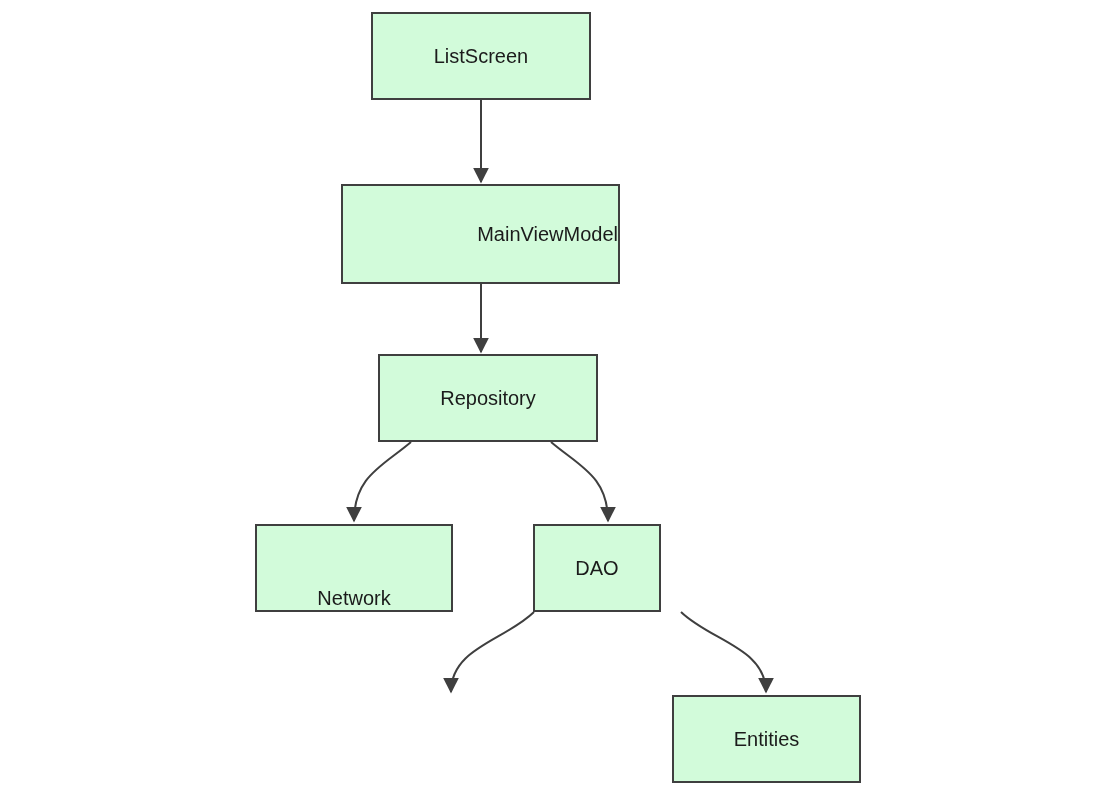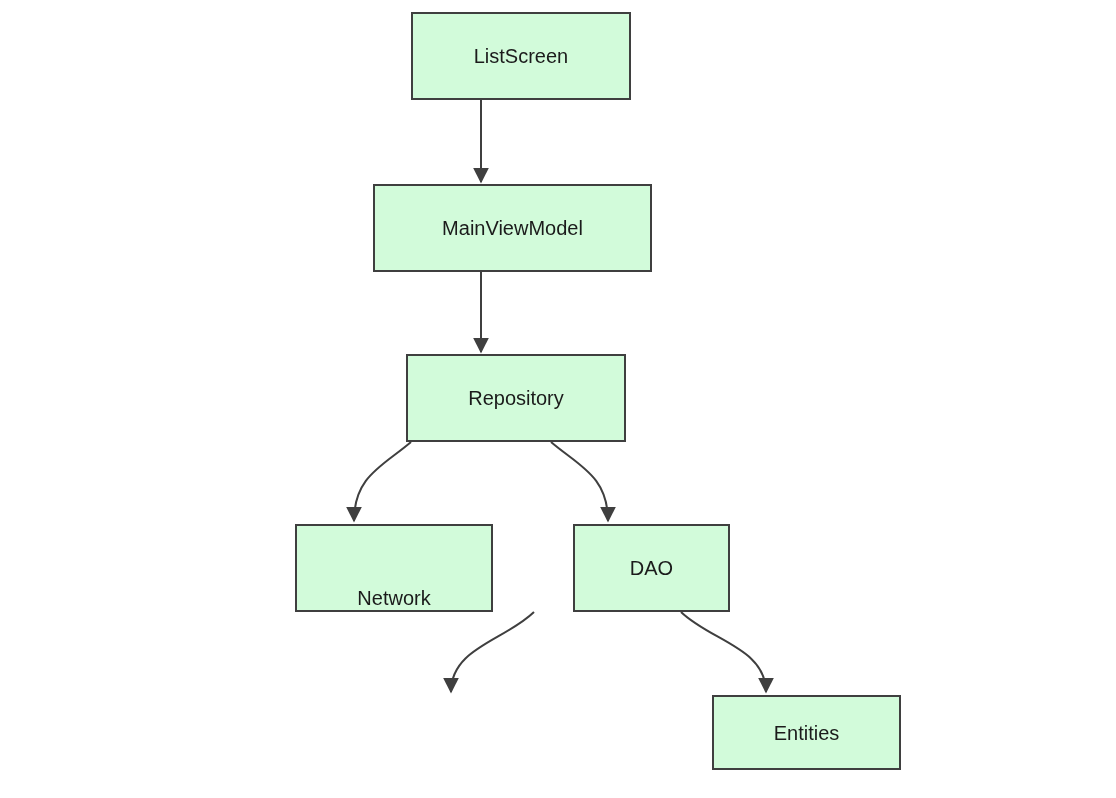--- a/index.html
+++ b/index.html
@@ -30,21 +30,20 @@
   }
   .node {
     position: absolute;
     box-sizing: border-box;
     background: var(--node-fill, #d2fbda);
     border: 2px solid var(--stroke, #3f3f3f);
     display: flex;
     align-items: center;
     justify-content: center;
     text-align: center;
-    margin-left: 40px;
   }
   .node .label {
     font-size: 20px;
     line-height: 1.2;
     color: var(--text, #1b1b1b);
     white-space: nowrap;
   }
 </style>
 </head>
 <body>
@@ -62,34 +61,34 @@
       <path d="M 411 442 C 383 466, 354 476, 354 521" class="edge" marker-end="url(#arrowhead)"></path>
       <path d="M 551 442 C 579 466, 608 476, 608 521" class="edge" marker-end="url(#arrowhead)"></path>
       <path d="M 534 612 C 504 641, 451 648, 451 692" class="edge" marker-end="url(#arrowhead)"></path>
       <path d="M 681 612 C 711 641, 766 648, 766 692" class="edge" marker-end="url(#arrowhead)"></path>
     </svg>
 
   <div class="node" style="left: 371px; top: 12px; width: 220px; height: 88px;">
     <span class="label">ListScreen</span>
   </div>
 
-  <div class="node" style="left: 333px; top: 184px; width: 279px; height: 88px;">
+  <div class="node" style="left: 341px; top: 184px; width: 279px; height: 100px; justify-content: flex-end;">
     <span class="label">MainViewModel</span>
   </div>
 
-  <div class="node" style="left: 366px; top: 354px; width: 220px; height: 88px;">
+  <div class="node" style="left: 378px; top: 354px; width: 220px; height: 88px;">
     <span class="label">Repository</span>
   </div>
 
   <div class="node" style="left: 255px; top: 524px; width: 198px; height: 88px; align-items: flex-end;">
     <span class="label">Network</span>
   </div>
 
-  <div class="node" style="left: 533px; top: 524px; width: 157px; height: 88px;">
+  <div class="node" style="left: 533px; top: 524px; width: 128px; height: 88px;">
     <span class="label">DAO</span>
   </div>
 
 
-  <div class="node" style="left: 672px; top: 695px; width: 189px; height: 75px;">
+  <div class="node" style="left: 672px; top: 695px; width: 189px; height: 88px;">
     <span class="label">Entities</span>
   </div>
 
 </div>
 
 </body></html>

